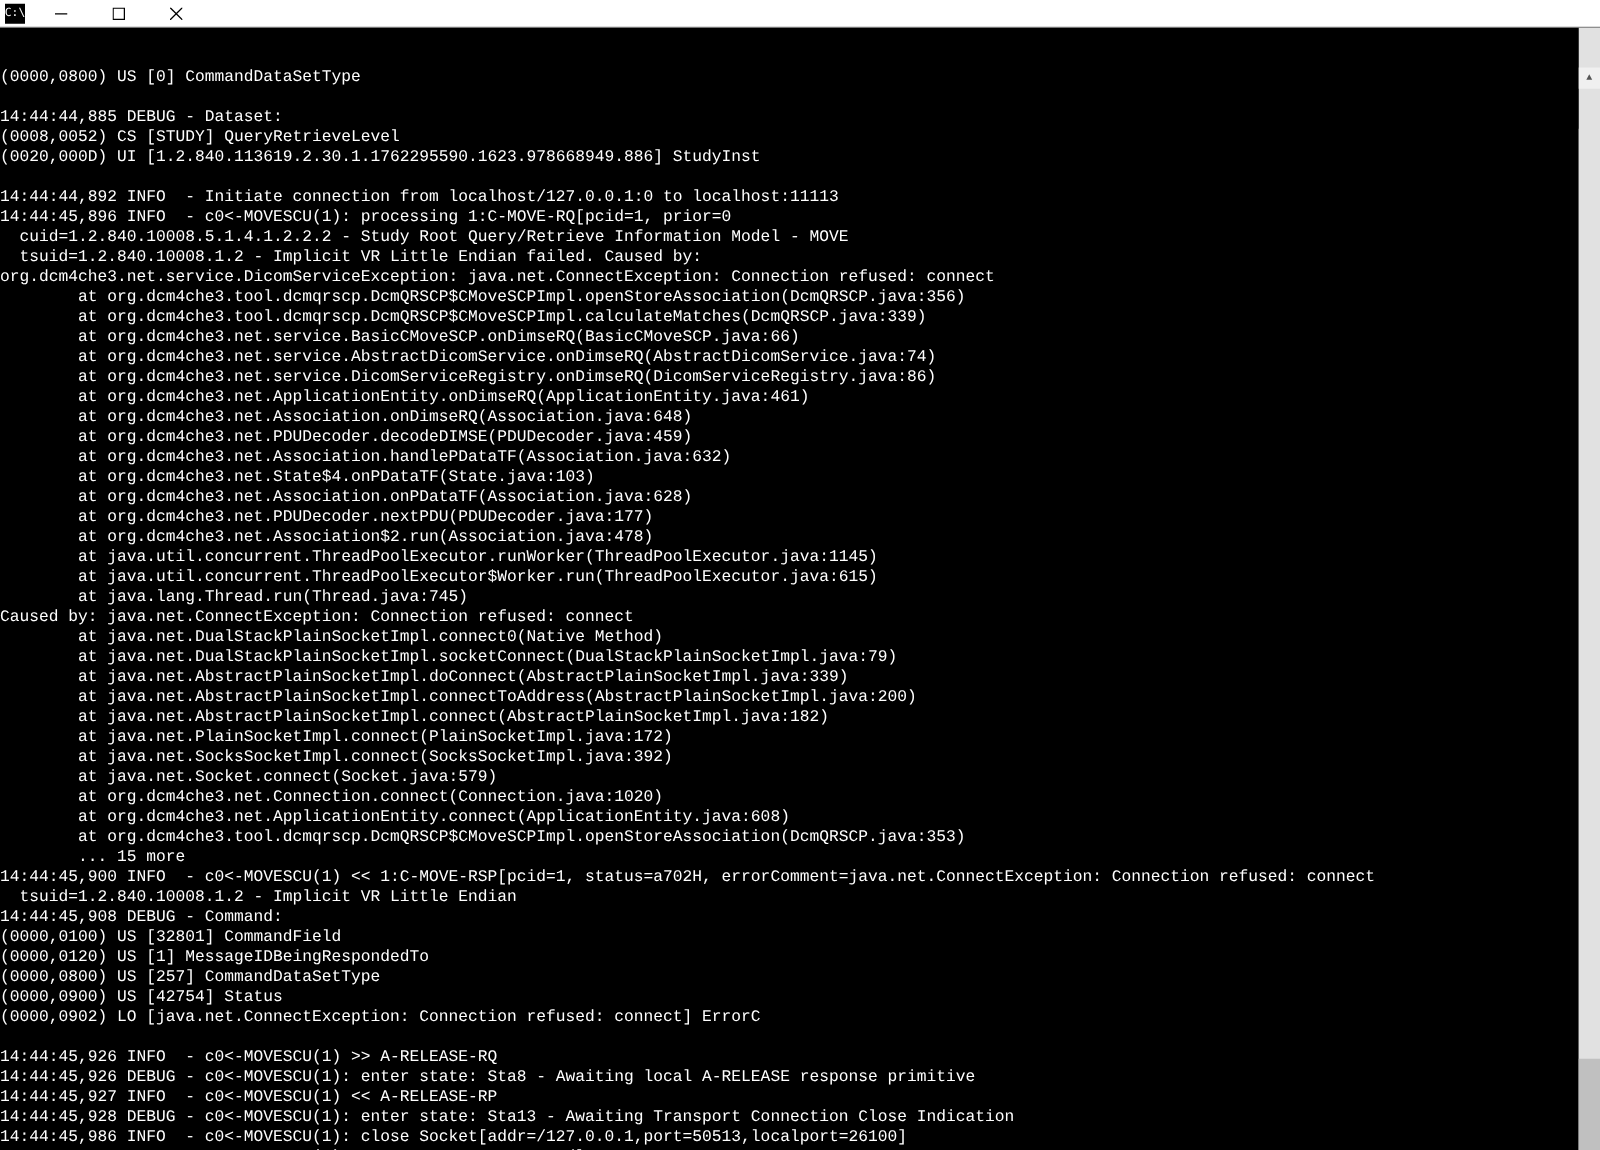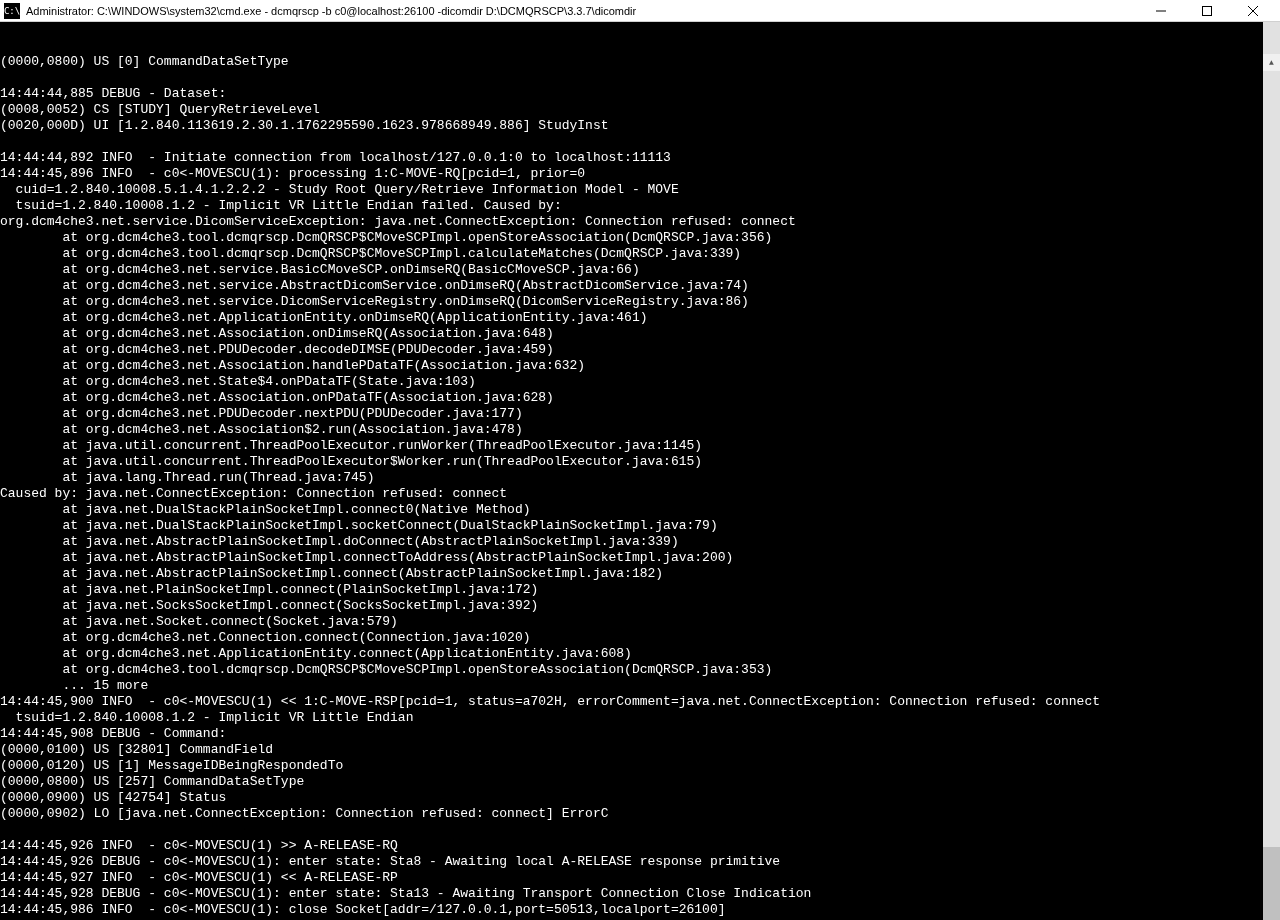--- a/index.html
+++ b/index.html
@@ -93,21 +93,20 @@
       bottom: 0;
     }
   </style>
 </head>
 <body>
 
 <div class="titlebar">
   <div class="titlebar-icon">
     <span>C:\</span>
   </div>
-  <div class="titlebar-title">Administrator: C:\WINDOWS\system32\cmd.exe - dcmqrscp  -b c0@localhost:26100 -dicomdir D:\DCMQRSCP\3.3.7\dicomdir</div>
   <div class="win-controls">
     <div class="win-btn">
       <svg viewBox="0 0 10 10">
           <line x1="0" y1="5" x2="10" y2="5" stroke="#000" stroke-width="1"></line>
         </svg>
     </div>
     <div class="win-btn">
       <svg viewBox="0 0 10 10">
           <rect x="0.5" y="0.5" width="9" height="9" fill="none" stroke="#000" stroke-width="1"></rect>
         </svg>

